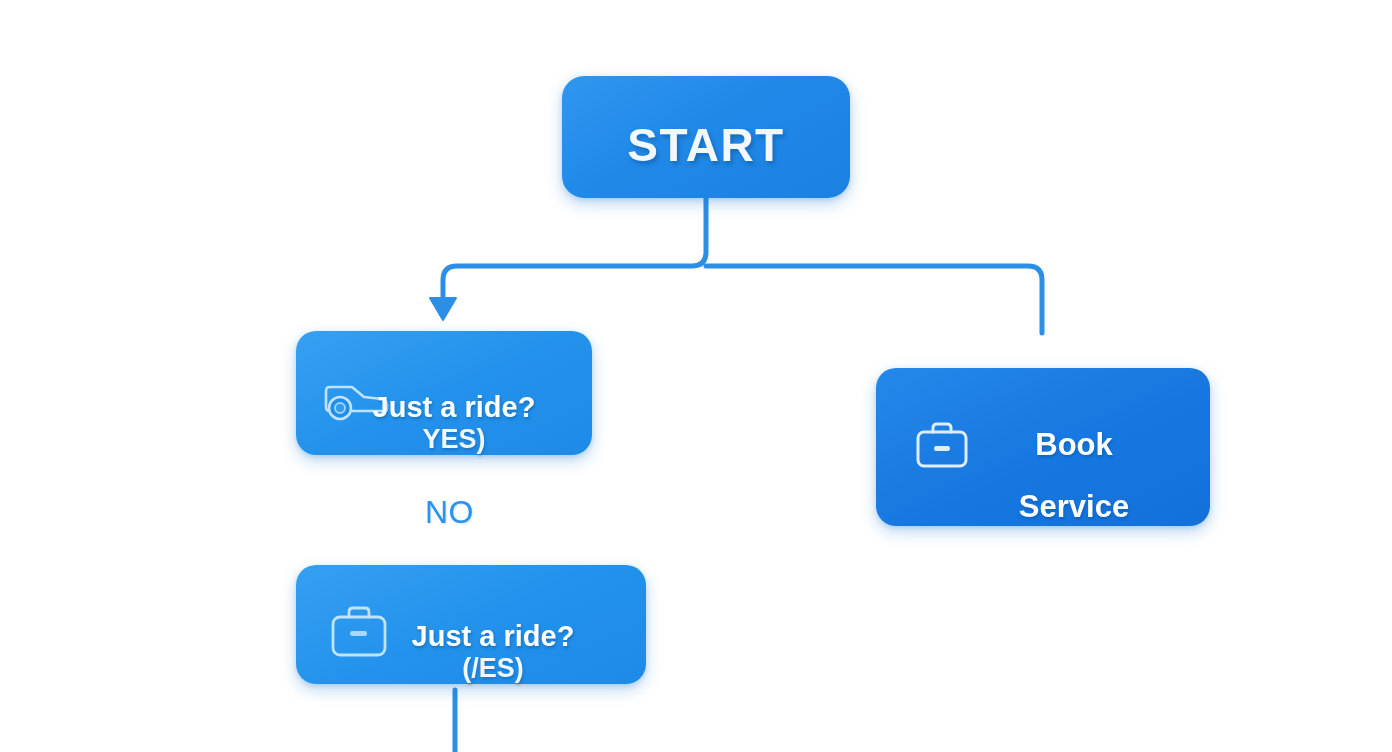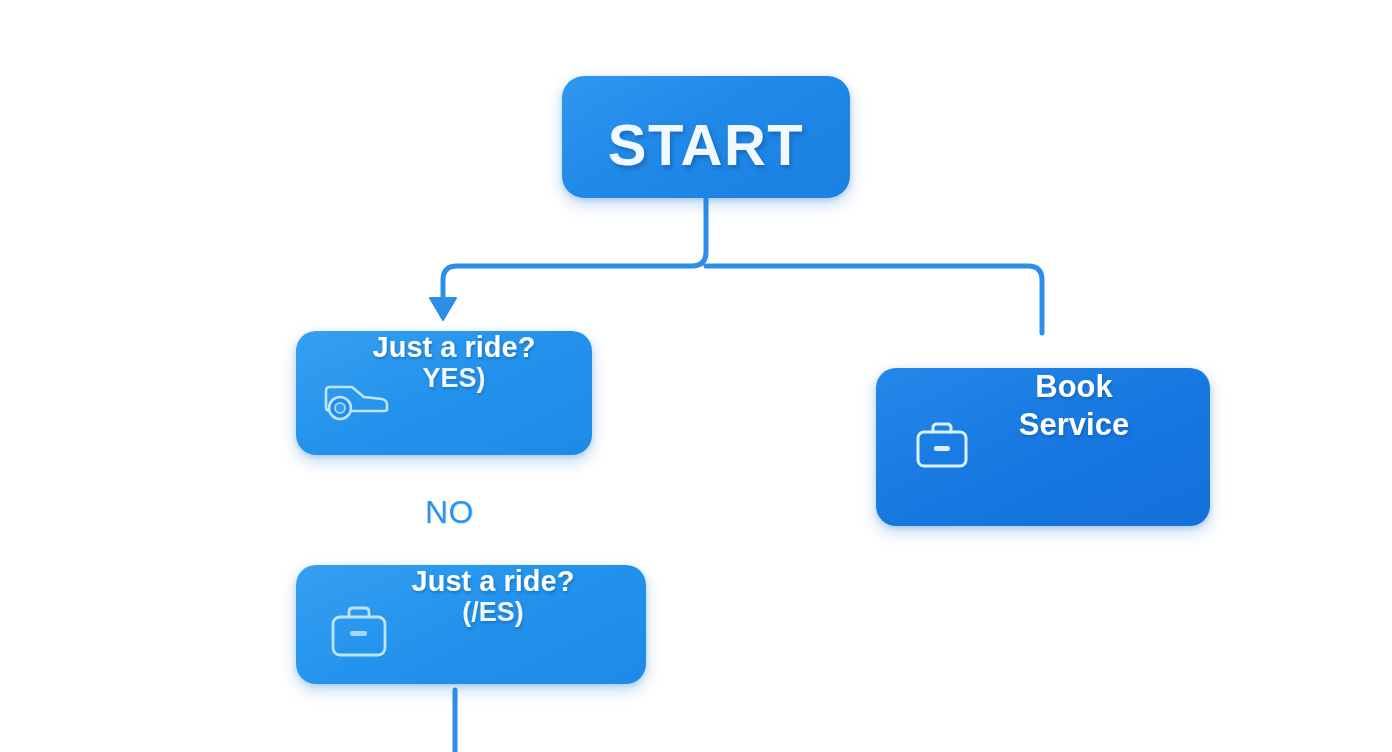--- a/index.html
+++ b/index.html
@@ -51,35 +51,35 @@
   
   #node-start {
     left: 562px;
     top: 76px;
     width: 288px;
     height: 122px;
     background: linear-gradient(150deg, #2f97ef 0%, #2089e8 45%, #1b80e2 100%);
     border-radius: 22px;
   }
   #node-start .node-title {
-    font-size: 58px;
+    font-size: 46px;
     font-weight: bold;
     letter-spacing: 1.5px;
     text-shadow: 2px 3px 4px rgba(10, 70, 130, 0.45);
     color: #f2f8ff;
     margin-top: 15px;
   }
 
   
   .node-icon-row {
     position: relative;
     width: 100%;
     height: 100%;
     display: flex;
-    align-items: flex-start;
+    align-items: flex-end;
   }
   .node-icon {
     position: absolute;
     display: block;
   }
   .node-text {
     width: 100%;
     display: flex;
     flex-direction: column;
     align-items: center;
@@ -128,21 +128,21 @@
 
   
   #node-book-exec {
     left: 876px;
     top: 368px;
     width: 334px;
     height: 158px;
     background: linear-gradient(155deg, #2488ea 0%, #1677e0 55%, #1370db 100%);
   }
   #node-book-exec .node-icon { left: 36px; top: 50px; }
-  #node-book-exec .node-text { padding-left: 62px; }
+  #node-book-exec .node-text { padding-left: 62px; gap: 24px; }
   #node-book-exec .line-primary {
     font-size: 31px;
     line-height: 1.22;
   }
 
   
   .edge-label {
     position: absolute;
     color: #2b93ee;
     font-size: 32px;

